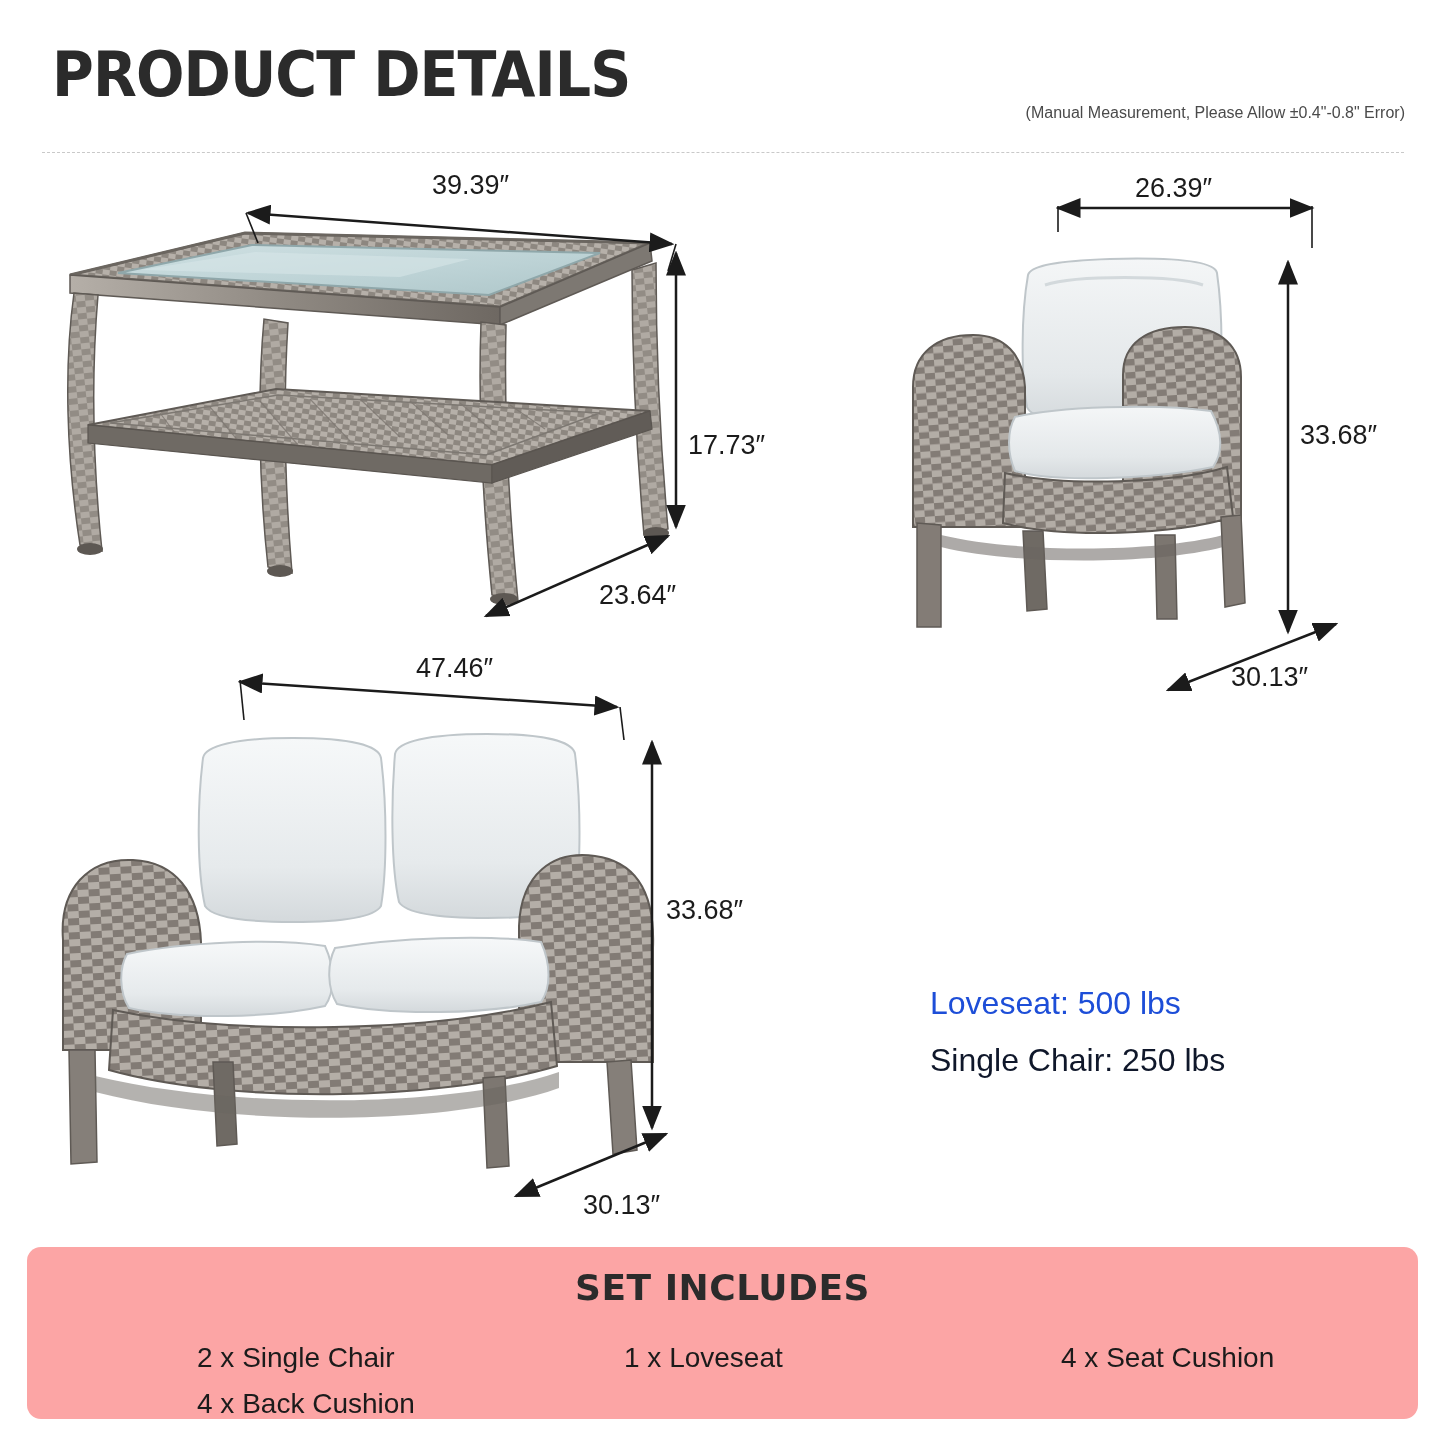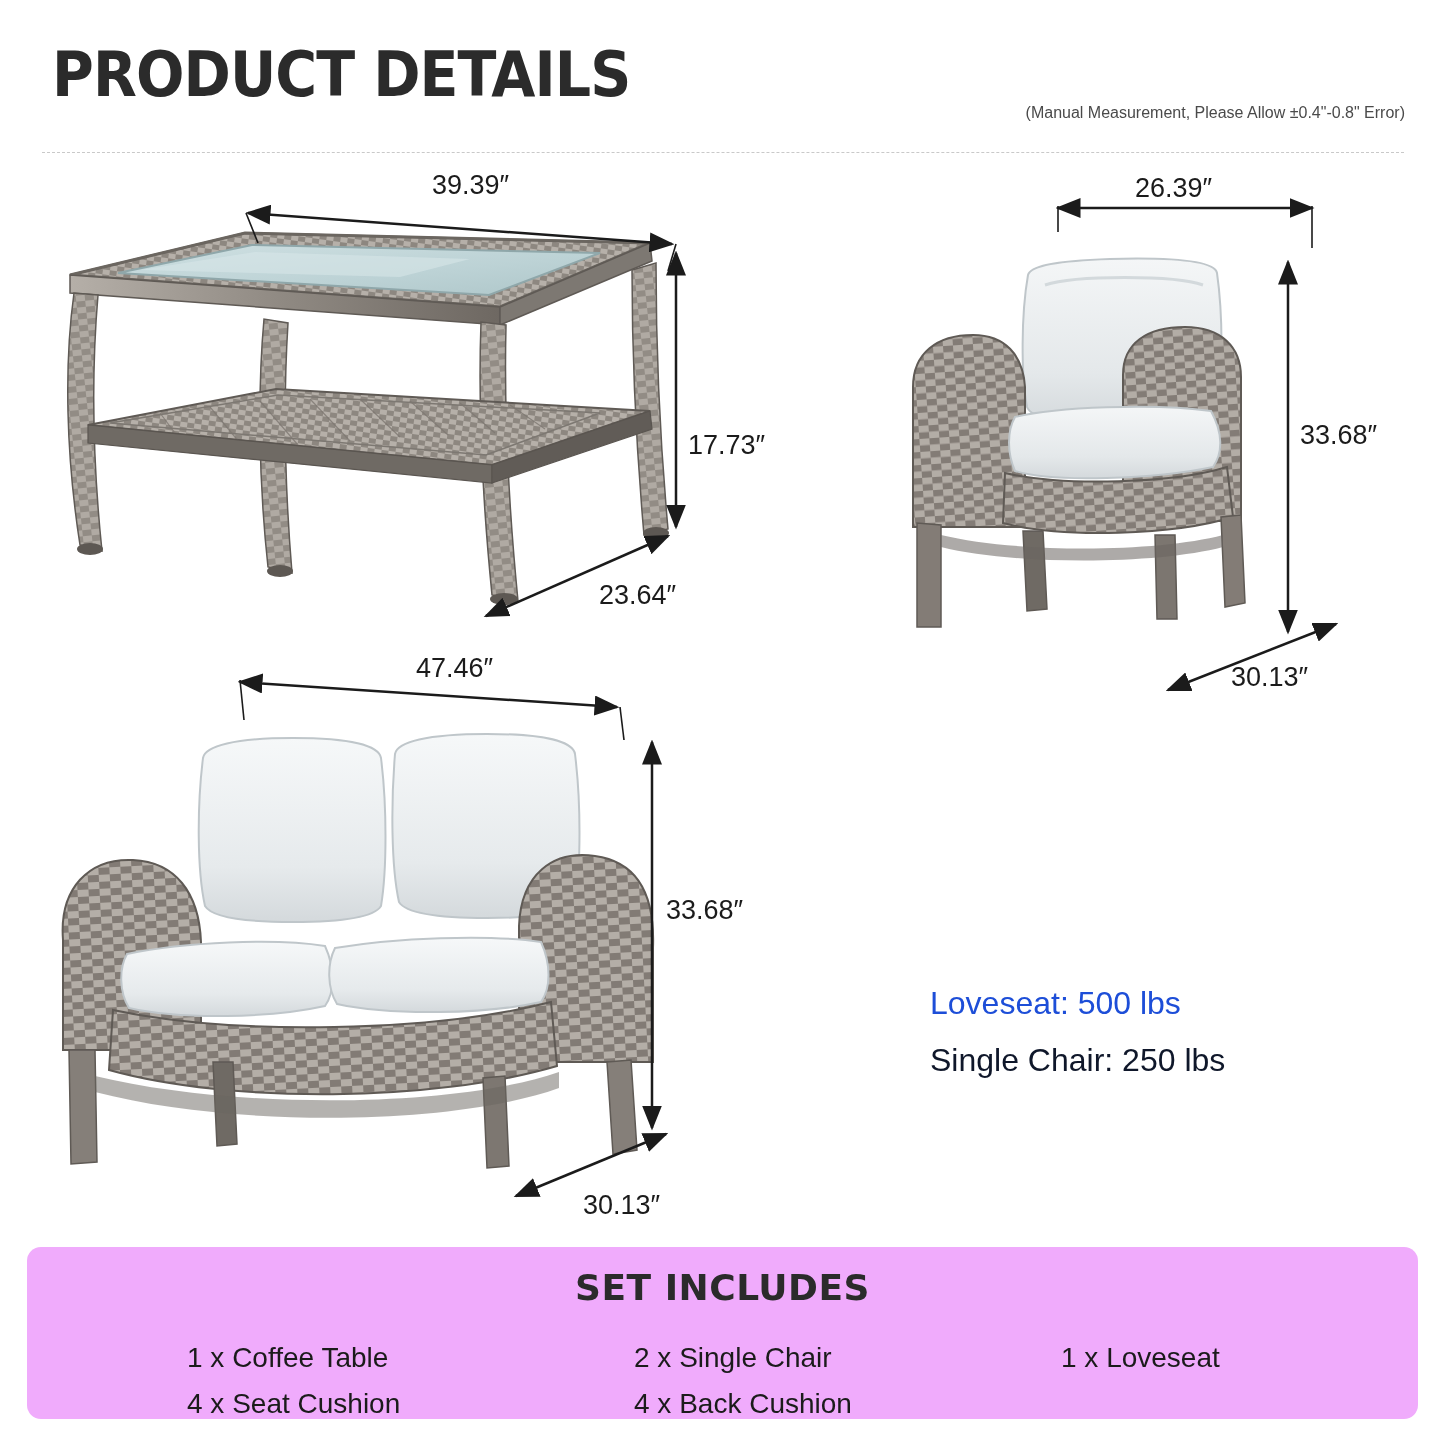--- a/index.html
+++ b/index.html
@@ -44,21 +44,21 @@
     position:absolute;left:930px;top:910px;
     font-size:38px;font-weight:bold;color:#2b2b2b;
     font-family:"DejaVu Sans","Liberation Sans",sans-serif;
   }
   .wc-line1{position:absolute;left:930px;top:985px;font-size:32px;color:#1d4ed8;}
   .wc-line2{position:absolute;left:930px;top:1042px;font-size:32px;color:#0f172a;}
 
   
   .includes{
     position:absolute;left:27px;top:1247px;width:1391px;height:172px;
-    background:#f0abfc;border-radius:14px;
+    background:#fca5a5;border-radius:14px;
   }
   .inc-title{
     position:absolute;left:0;right:0;top:20px;text-align:center;
     font-size:36px;font-weight:bold;color:#2b2b2b;
     font-family:"DejaVu Sans","Liberation Sans",sans-serif;
     letter-spacing:.5px;
   }
   .inc-grid{
     position:absolute;left:40px;right:40px;top:95px;
     display:grid;grid-template-columns:1fr 1fr 1fr;row-gap:14px;
@@ -261,21 +261,20 @@
   <div class="dim" style="left:416px;top:653px;">47.46″</div>
   <div class="dim" style="left:666px;top:895px;">33.68″</div>
   <div class="dim" style="left:583px;top:1190px;">30.13″</div>
 
   <div class="wc-line1">Loveseat: 500 lbs</div>
   <div class="wc-line2">Single Chair: 250 lbs</div>
 
   <div class="includes">
     <div class="inc-title">SET INCLUDES</div>
     <div class="inc-grid">
-      <div>1 x Coffee Table</div>
       <div class="c2">2 x Single Chair</div>
       <div class="c3">1 x Loveseat</div>
       <div>4 x Seat Cushion</div>
       <div class="c2">4 x Back Cushion</div>
       <div class="c3"></div>
     </div>
   </div>
 
 </div>
 

